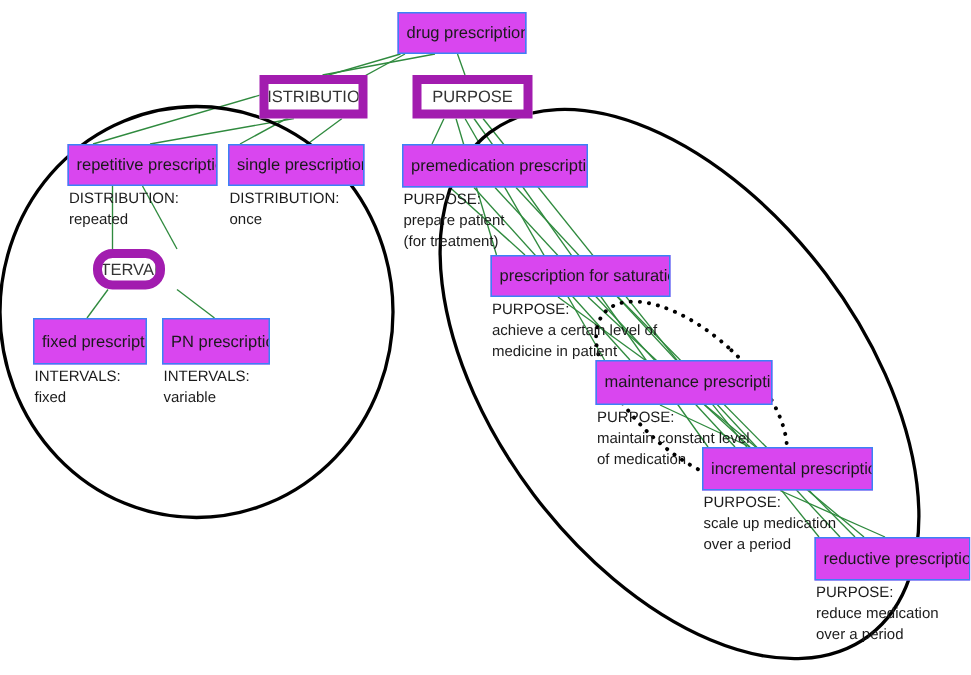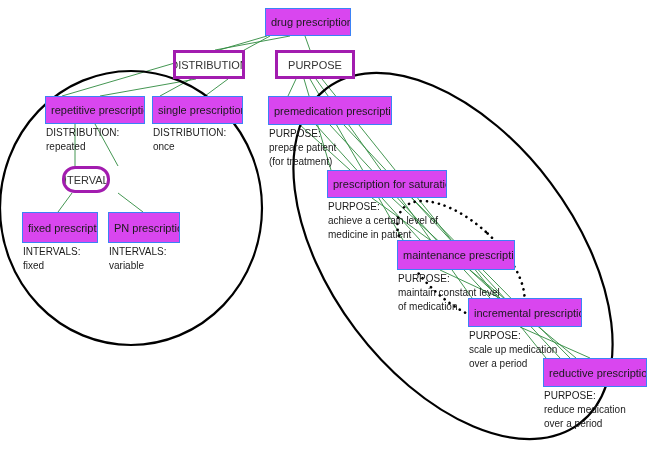--- a/index.html
+++ b/index.html
@@ -39,21 +39,21 @@
     color: #1a1a1a;
     white-space: nowrap;
     overflow: hidden;
   }
   .node-box.concept {
     background: #d946ef;
     border: 1px solid #3b82f6;
   }
   .node-box.attr {
     background: #ffffff;
-    border: 3px solid #a21caf;
+    border: 6px solid #a21caf;
     justify-content: center;
     padding-left: 0;
     color: #333333;
   }
   .node-caption {
     position: absolute;
     font-size: 10px;
     line-height: 14px;
     color: #1b1b1b;
     white-space: pre;

